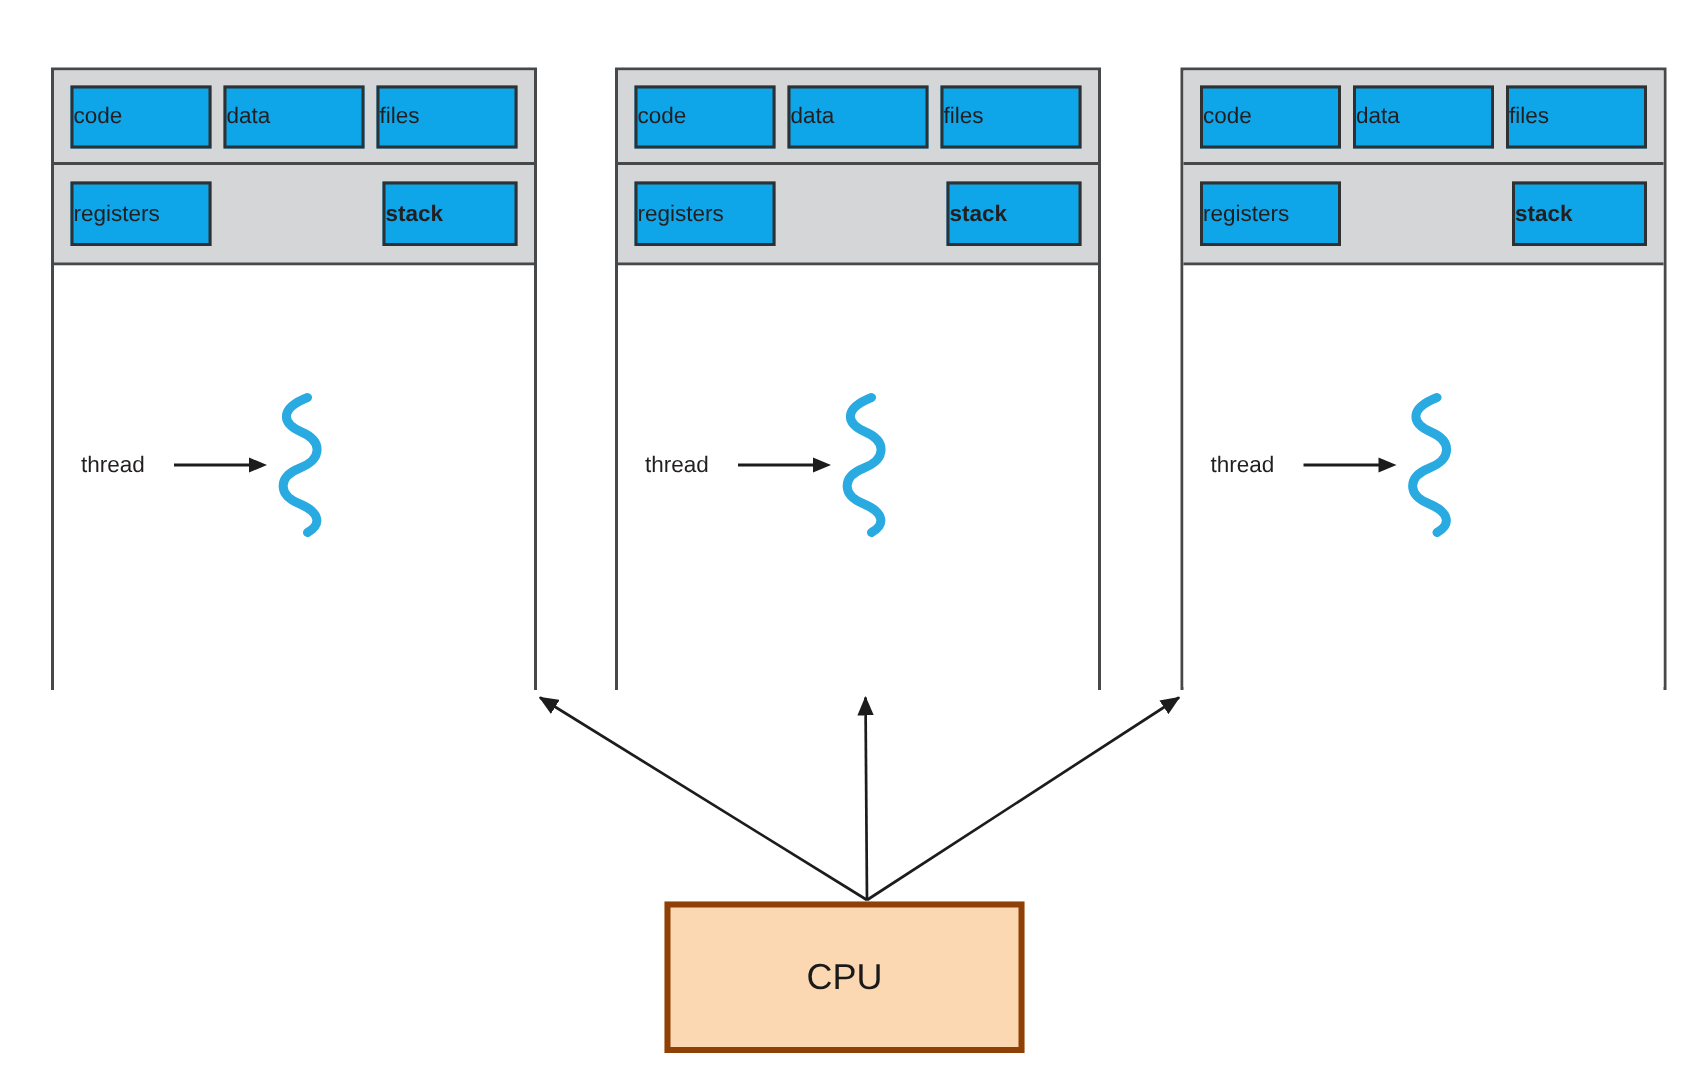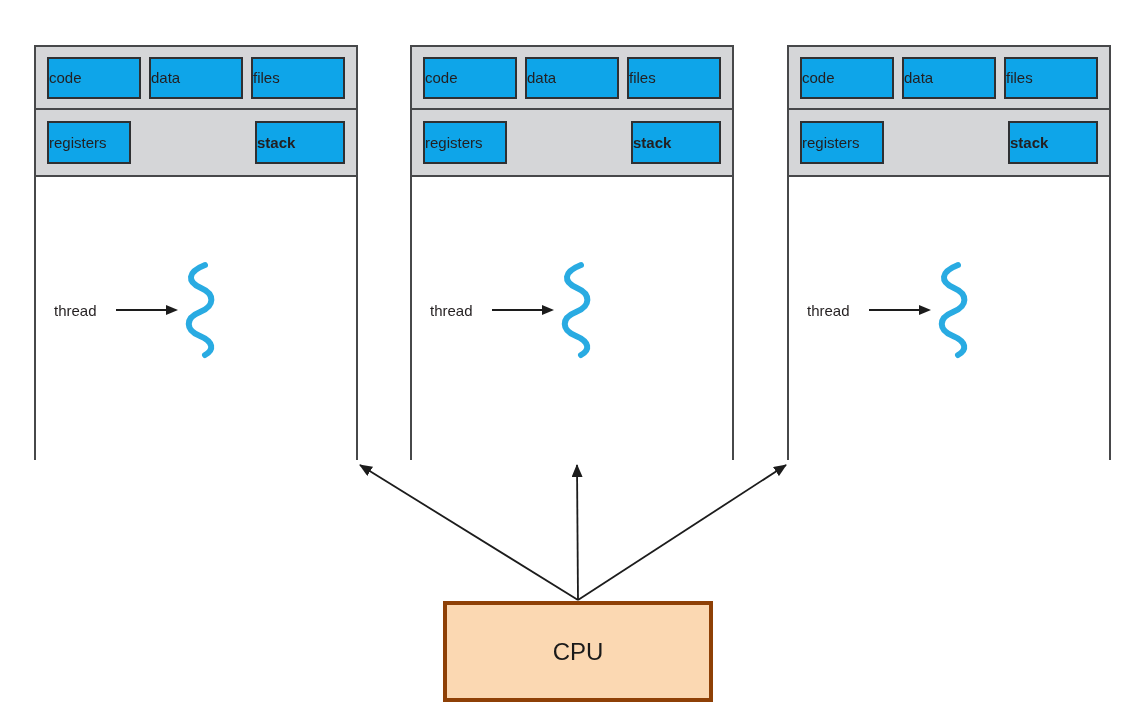--- a/index.html
+++ b/index.html
@@ -47,21 +47,21 @@
     border: 2px solid #2f3032;
     height: 42px;
     display: flex;
     align-items: center;
     justify-content: flex-start;
     font-size: 15px;
     color: #231f20;
   }
   .band.top .cell { width: 94px; }
   .band.second .cell { height: 43px; }
-  .cell.registers { width: 84px; }
+  .cell.registers { width: 94px; }
   .cell.stack { width: 90px; font-weight: bold; }
 
   .process-body {
     position: relative;
     height: 283px;
     background: #ffffff;
   }
   .thread-row {
     position: absolute;
     top: 85px;
@@ -106,21 +106,21 @@
     height: 717px;
     overflow: visible;
     pointer-events: none;
   }
 
   
   .cpu-box {
     position: absolute;
     left: 443px;
     top: 601px;
-    width: 270px;
+    width: 240px;
     height: 101px;
     box-sizing: border-box;
     background: #fbd8b2;
     border: 4px solid #8e4006;
     display: flex;
     align-items: center;
     justify-content: center;
     font-size: 24px;
     color: #1a1a1a;
   }

